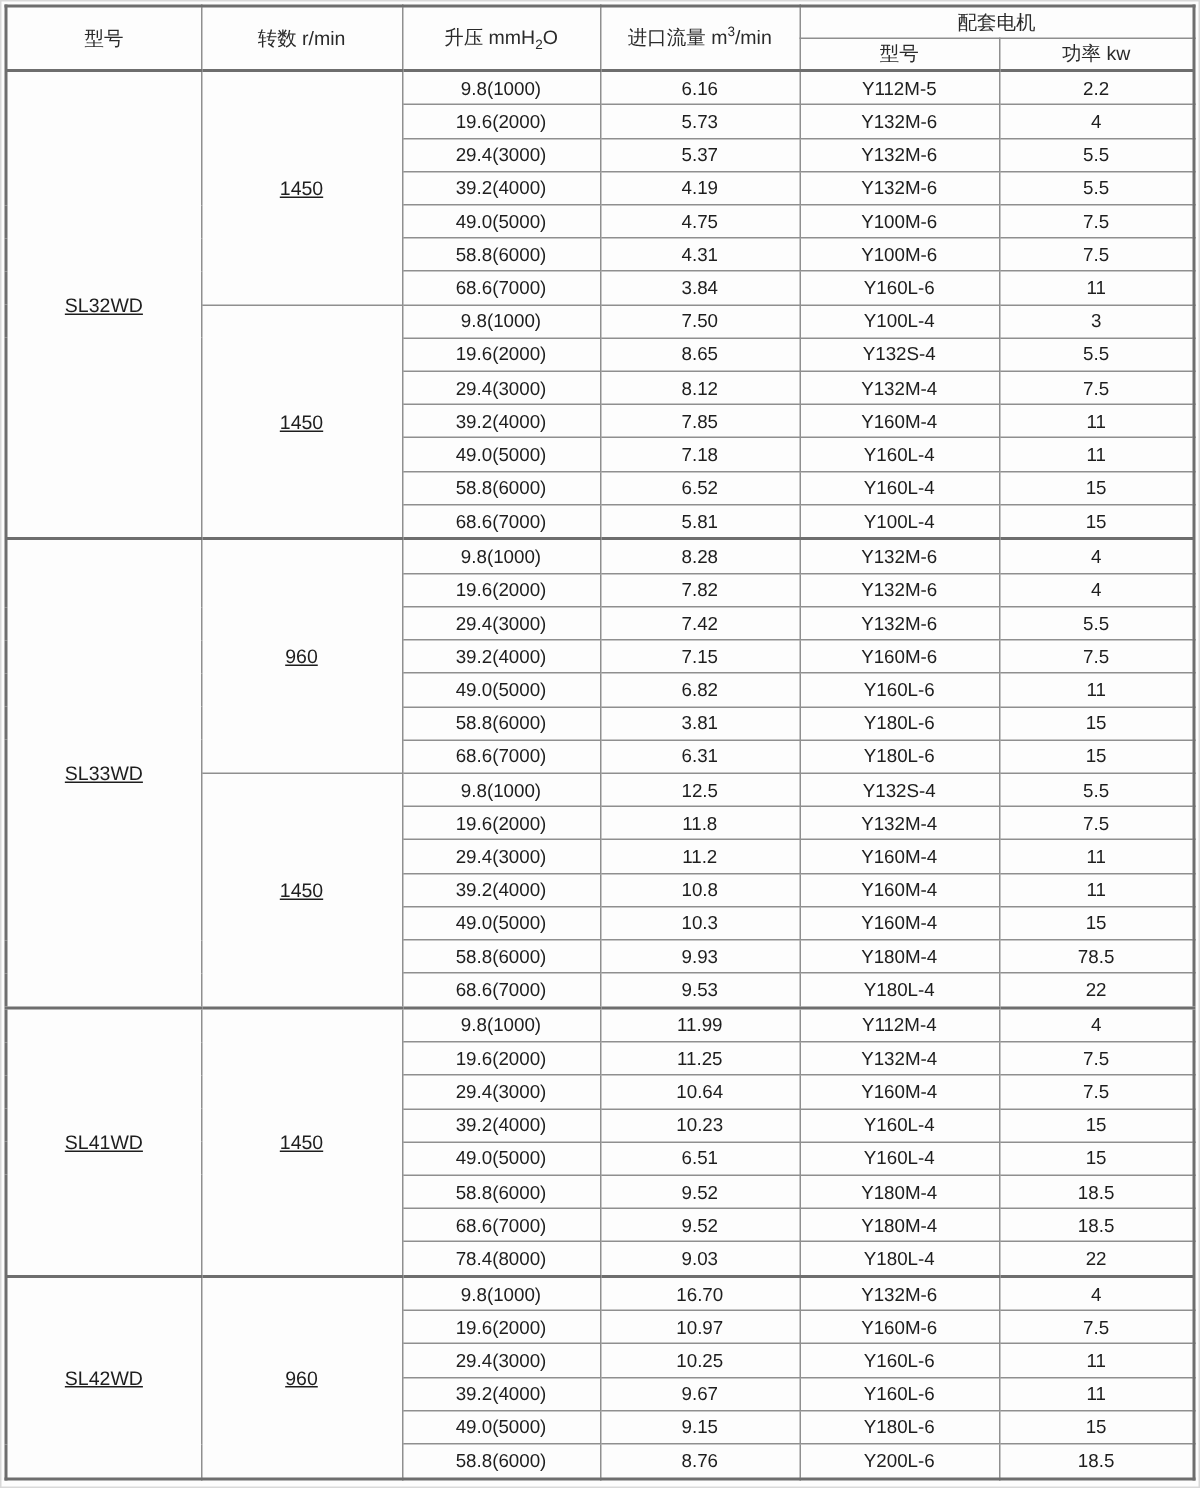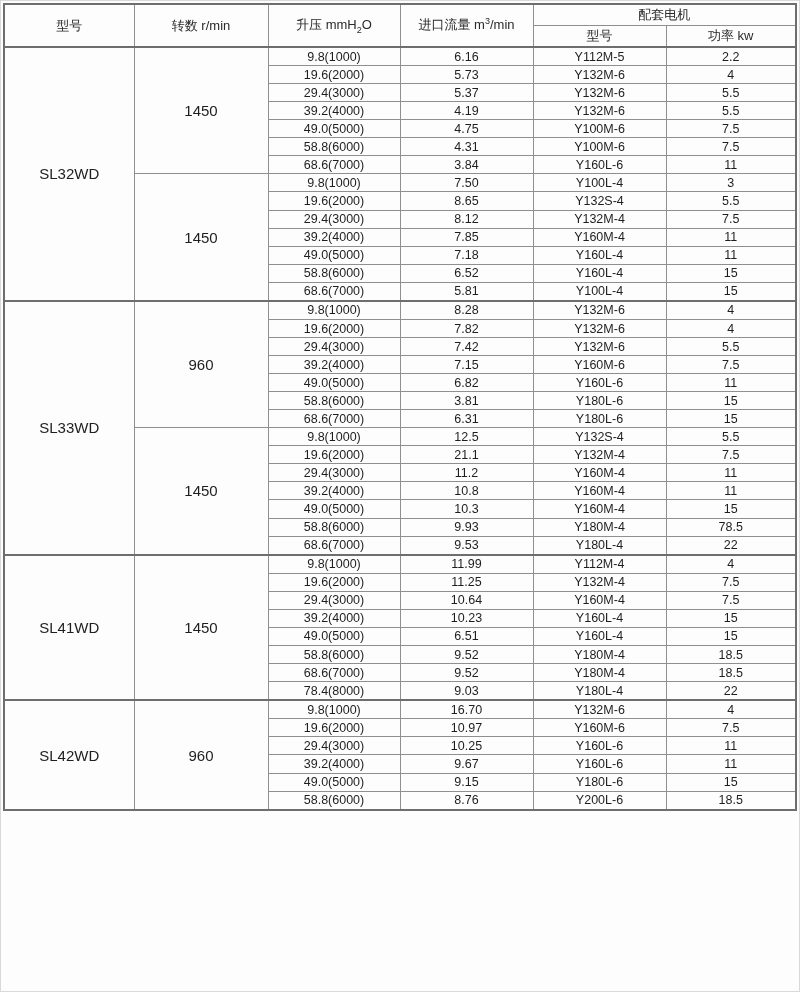--- a/index.html
+++ b/index.html
@@ -3,31 +3,31 @@
 <meta charset="utf-8">
 <style>
   html, body { margin: 0; padding: 0; background: #ffffff; }
   .page {
     width: 800px; height: 992px; box-sizing: border-box;
     background: #fdfdfd; border: 1px solid #d9d9d9; padding: 2px;
     font-family: "Liberation Sans", "DejaVu Sans", sans-serif;
   }
   table.spec {
     border-collapse: collapse; table-layout: fixed;
-    width: 794px; height: 808px;
+    width: 794px; height: 984px;
     border: 2px solid #6e6e6e;
   }
   .spec th, .spec td {
     border: 1px solid #8f8f8f;
     text-align: center; vertical-align: middle;
     font-size: 12.5px; font-weight: normal; color: #1e1e1e;
     padding: 0 2px; overflow: hidden; white-space: nowrap;
   }
   .spec thead th { font-size: 13px; height: 20px; color: #2a2a2a; }
-  .spec tbody td.model-cell, .spec tbody td.speed-cell { font-size: 15px; }
+  .spec tbody td.model-cell, .spec tbody td.speed-cell { font-size: 13px; text-decoration: underline; }
   .spec tr.group-start td { border-top: 2px solid #6e6e6e; }
   sub, sup { font-size: 9px; }
 </style>
 </head>
 <body>
 
 <div class="page">
   <table class="spec">
     <colgroup>
       <col style="width:130px">
@@ -184,21 +184,21 @@
         </tr>
         <tr>
           <td rowspan="7" class="speed-cell">1450</td>
           <td>9.8(1000)</td>
           <td>12.5</td>
           <td>Y132S-4</td>
           <td>5.5</td>
         </tr>
         <tr>
           <td>19.6(2000)</td>
-          <td>21.1</td>
+          <td>11.8</td>
           <td>Y132M-4</td>
           <td>7.5</td>
         </tr>
         <tr>
           <td>29.4(3000)</td>
           <td>11.2</td>
           <td>Y160M-4</td>
           <td>11</td>
         </tr>
         <tr>

